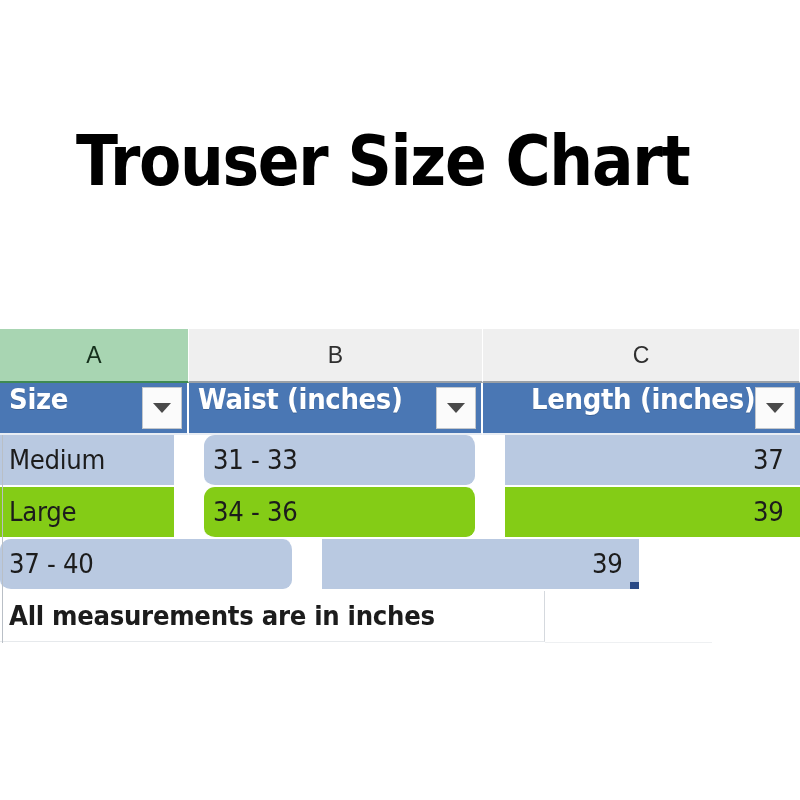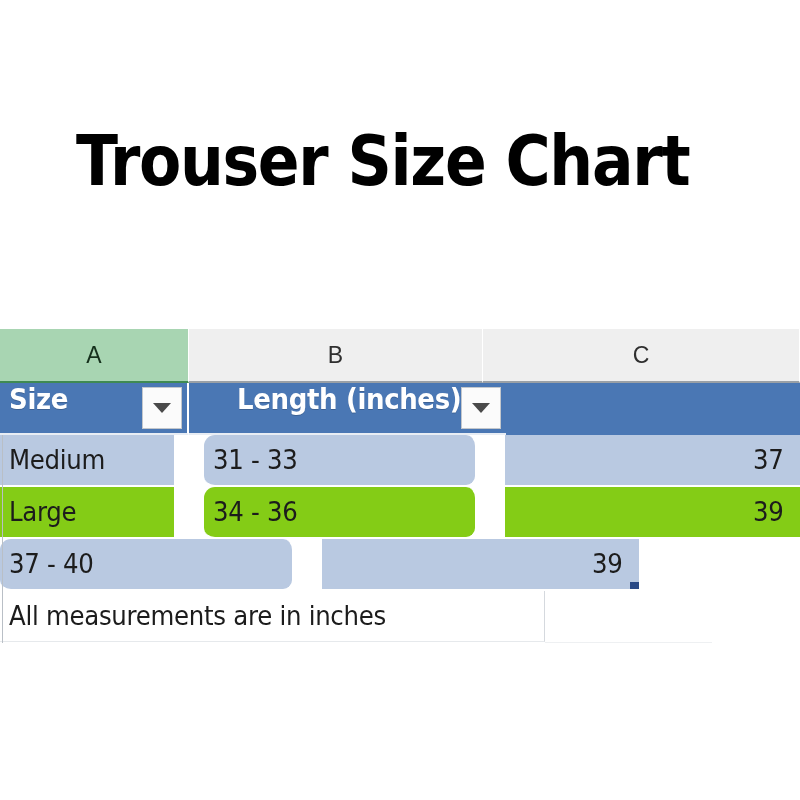--- a/index.html
+++ b/index.html
@@ -179,20 +179,21 @@
     background: #2a4a86;
   }
   .cell.c { position: relative; }
 
   
   .note-row {
     display: flex;
     height: 51px;
     width: 712px;
     background: #ffffff;
+    font-weight: bold;
   }
   .note-cell {
     box-sizing: border-box;
     height: 51px;
     width: 545px;
     display: flex;
     align-items: center;
     padding-left: 9px;
     border-right: 1px solid #d5d9de;
     border-bottom: 1px solid #e6e9ec;
@@ -232,20 +233,26 @@
 
   <div class="hdr-row">
 
     <div class="hdr-cell a">
       <div class="hdr-label">Size</div>
       <div class="filter-btn">
         <div class="tri"></div>
       </div>
     </div>
 
+    <div class="hdr-cell b">
+      <div class="hdr-label">Waist (inches)</div>
+      <div class="filter-btn">
+        <div class="tri"></div>
+      </div>
+    </div>
 
     <div class="hdr-cell c">
       <div class="hdr-label">Length (inches)</div>
       <div class="filter-btn">
         <div class="tri"></div>
       </div>
     </div>
 
   </div>
 

